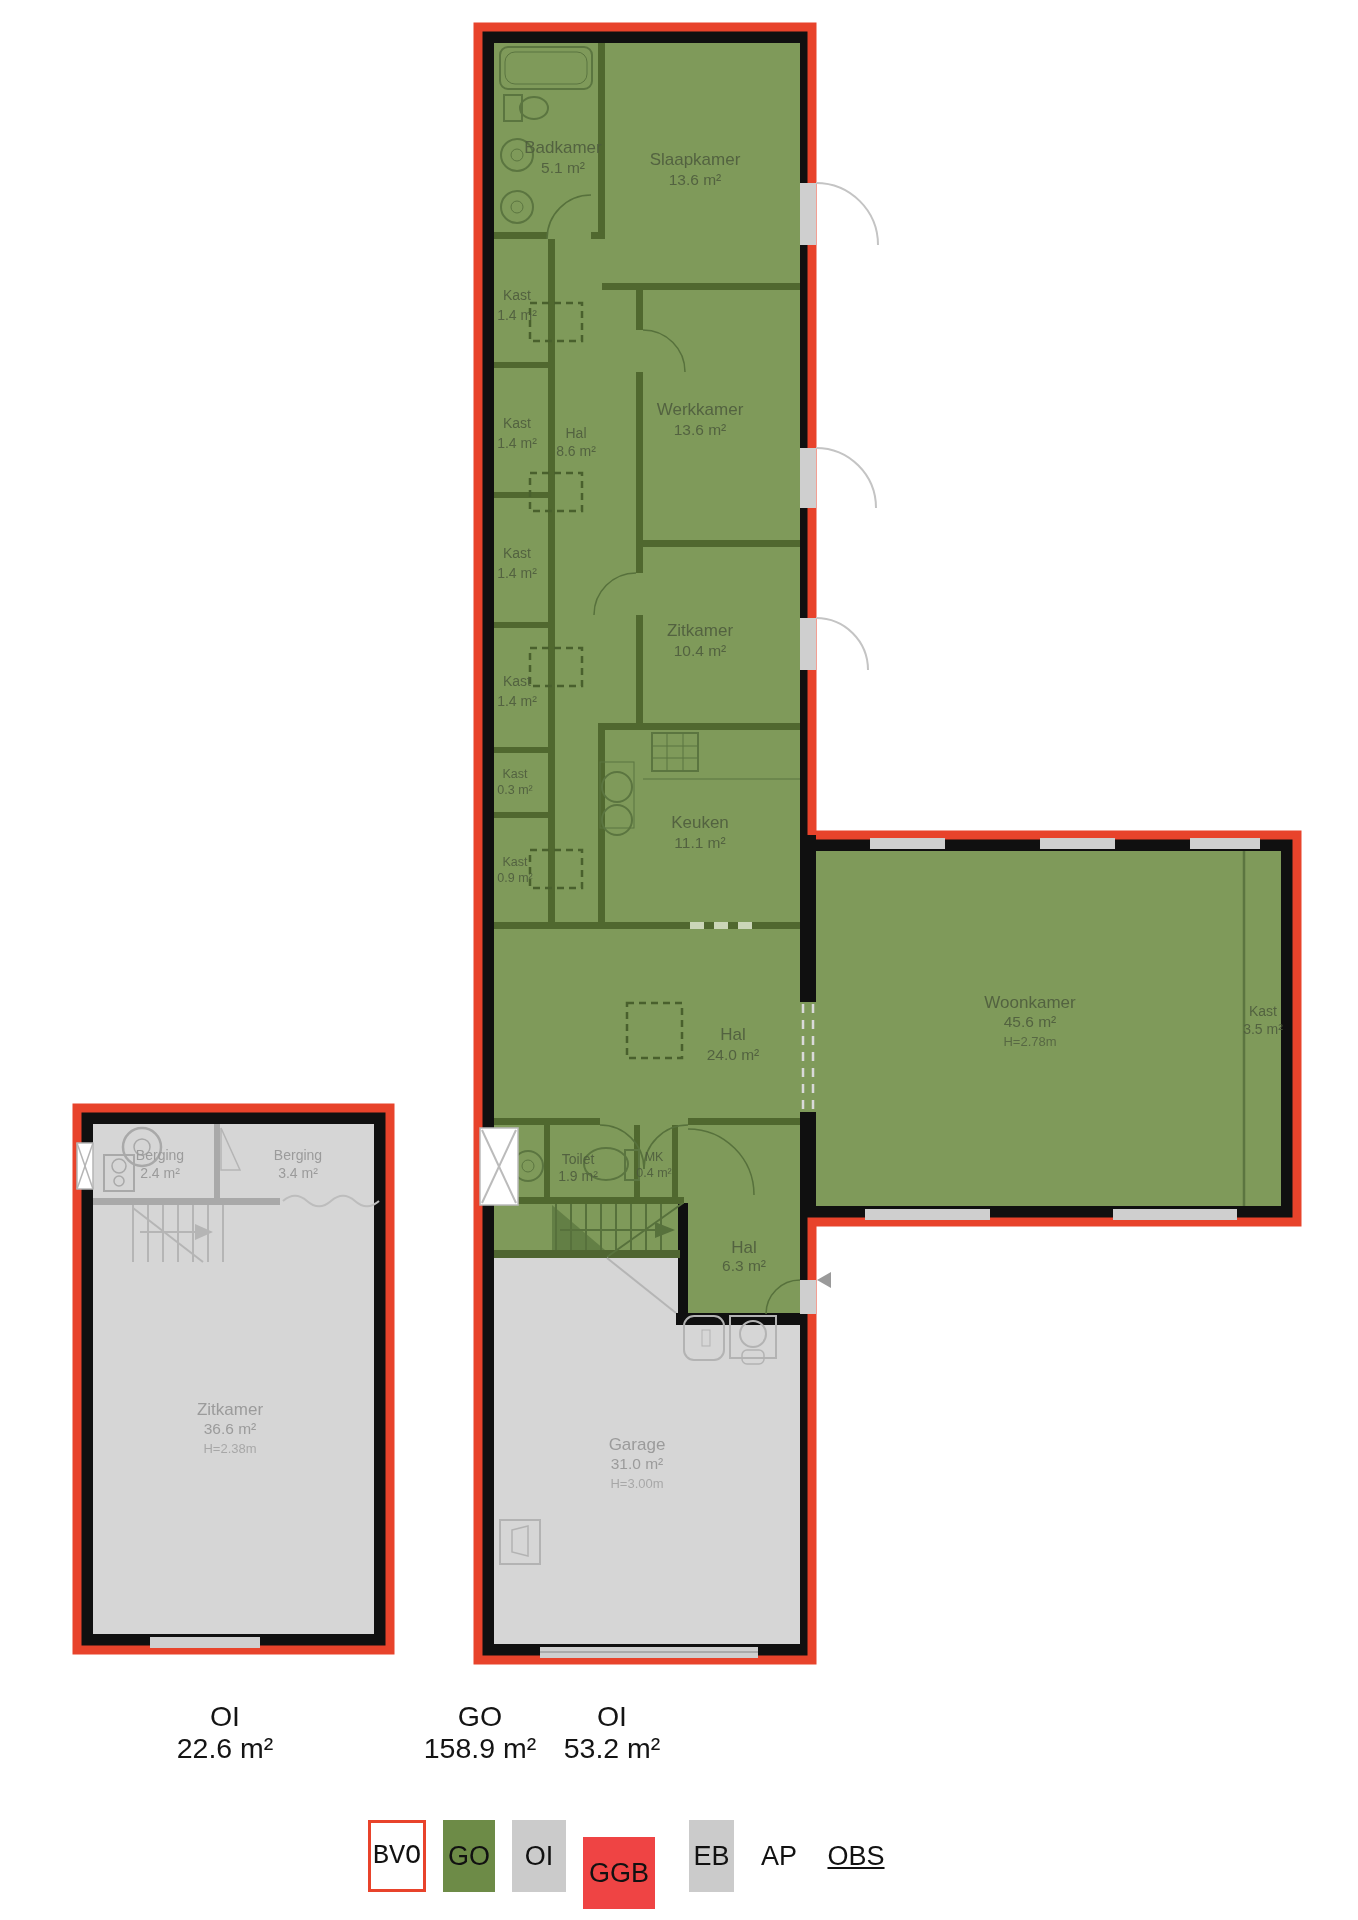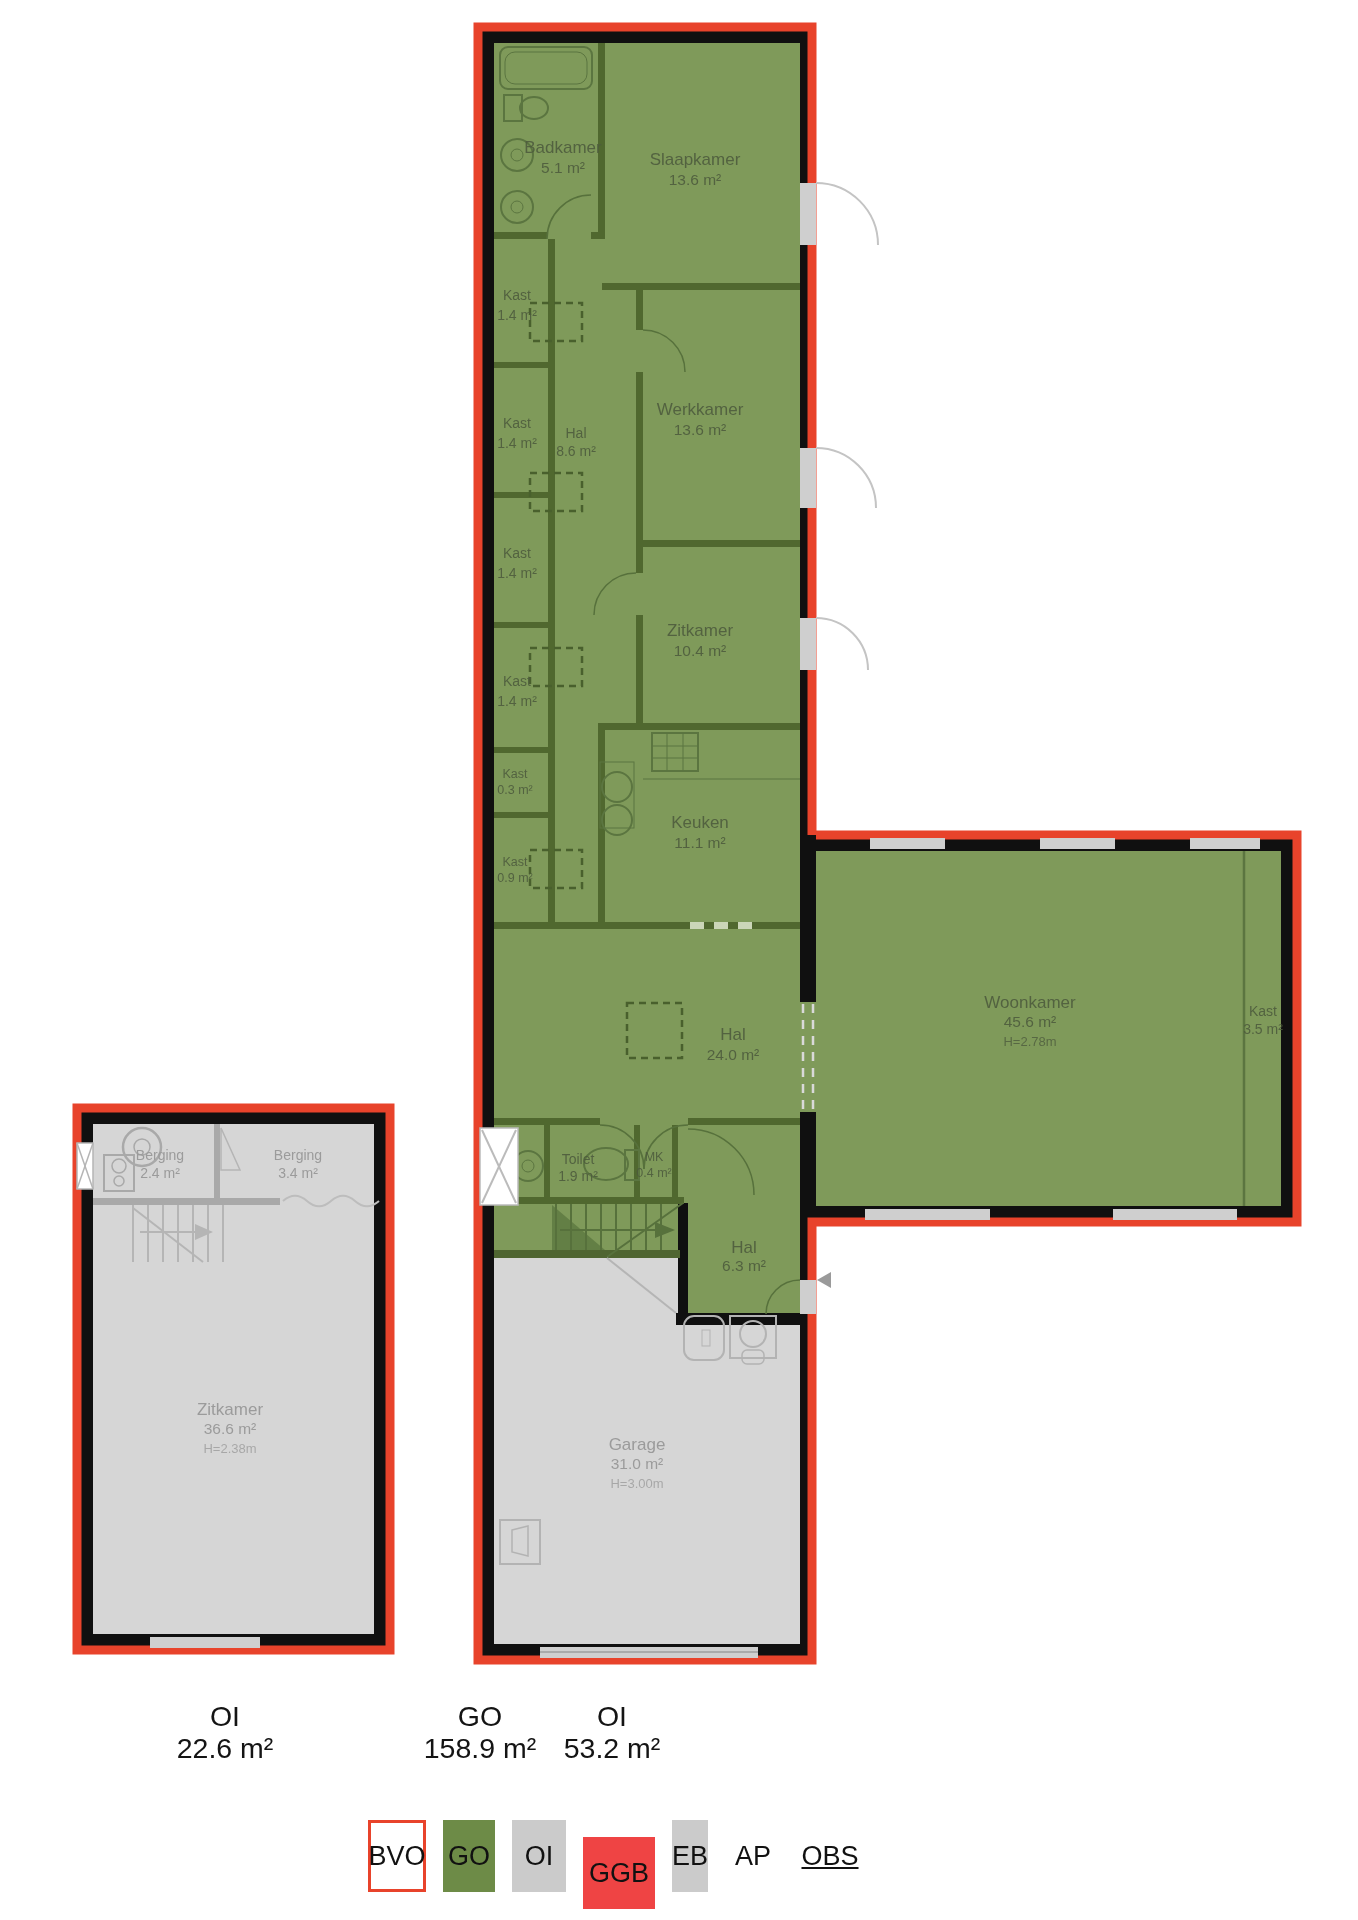--- a/index.html
+++ b/index.html
@@ -12,25 +12,25 @@
   .rn{font-size:17px;}
   .ra{font-size:15.5px;}
   .rs{font-size:14px;}
   .rxs{font-size:12.5px;}
   .rh{font-size:13px;opacity:.78;}
   .total{position:absolute;top:1700px;width:240px;text-align:center;
          font-size:28.5px;line-height:32px;color:#141414;}
   .legend{position:absolute;left:368px;top:1820px;display:flex;gap:17px;}
   .chip{height:72px;display:flex;align-items:center;justify-content:center;
         font-size:27px;color:#111;box-sizing:border-box;}
-  .c-bvo{width:58px;background:#ffffff;border:3px solid #e8432b;}
+  .c-bvo{width:58px;background:#ffffff;border:3px solid #e8432b;font-family:Liberation Mono, monospace;}
   .c-go{width:52px;background:#6d8b47;}
   .c-oi{width:54px;background:#cbcbcb;}
   .c-ggb{width:72px;background:#ef4444;margin-top:17px;}
-  .c-eb{width:36px;background:#cbcbcb;}
+  .c-eb{width:45px;background:#cbcbcb;margin-left:17px;}
   .c-ap{width:56px;background:transparent;}
   .c-obs{width:64px;background:transparent;text-decoration:underline;}
 </style>
 </head>
 <body>
 
 <div id="stage">
 <svg width="1358" height="1920" viewBox="0 0 1358 1920">
 
   <g>

